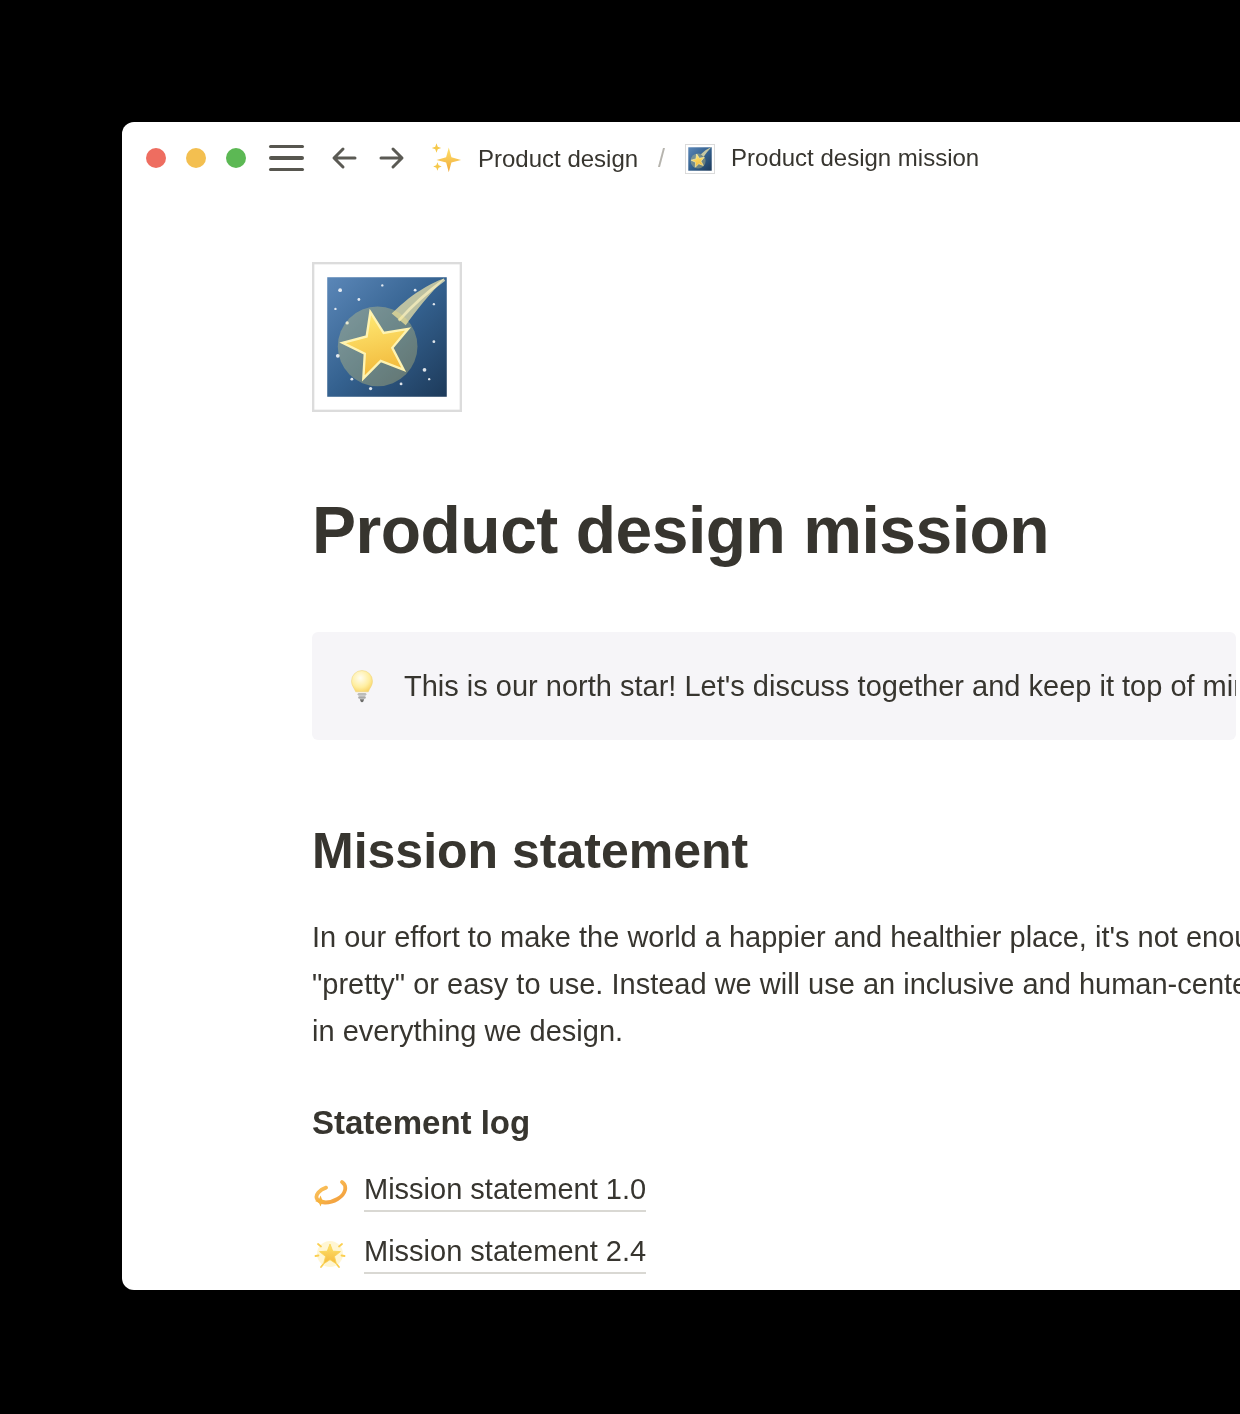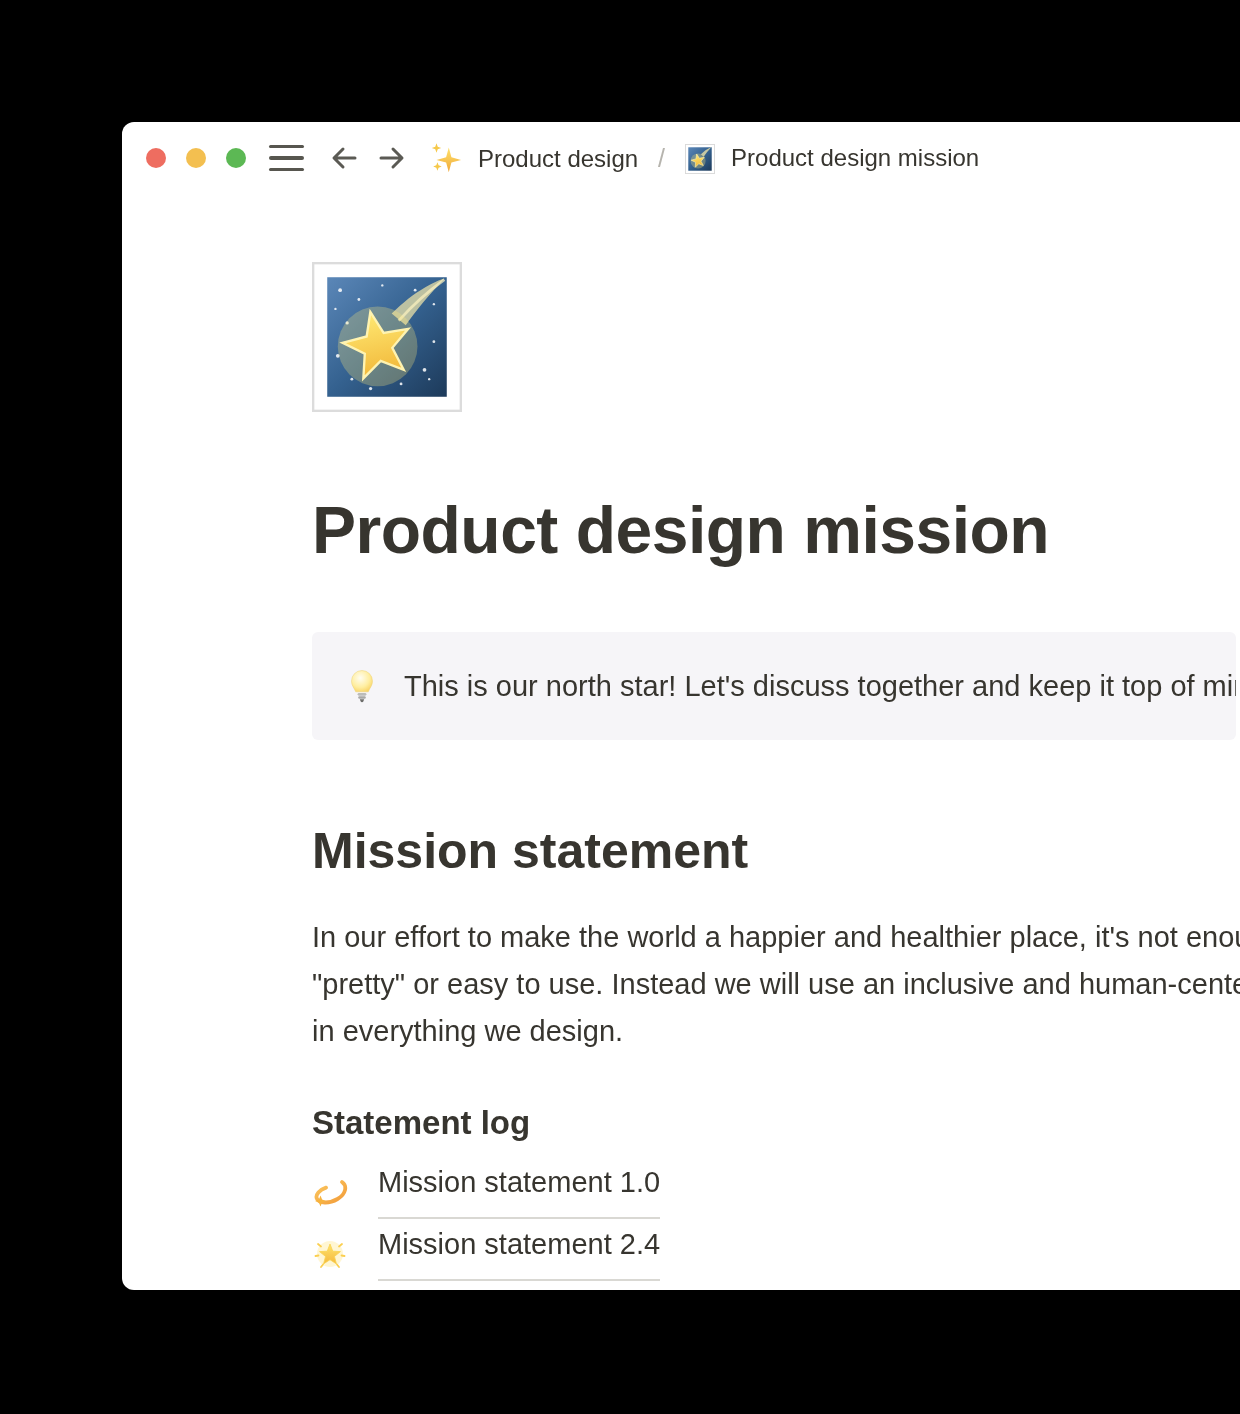--- a/index.html
+++ b/index.html
@@ -100,24 +100,23 @@
     white-space: nowrap;
   }
 
   .link-row { display: flex; align-items: center; gap: 16px; height: 42px; margin-top: 26px; cursor: pointer; }
   .link-row + .link-row { margin-top: 20px; }
   .link-icon { display: flex; align-items: center; flex: 0 0 auto; }
   .page-link {
     font-size: 29px; font-weight: 500;
     color: #37352f; text-decoration: none;
     border-bottom: 2px solid #d9d8d3;
-    padding-bottom: 18px;
+    padding-bottom: 4px;
     white-space: nowrap;
     cursor: pointer;
-    margin-left: 14px;
   }
 </style>
 </head>
 <body>
 
 <div class="desktop">
   <div class="window">
 
     <div class="toolbar">
       <div class="traffic">

